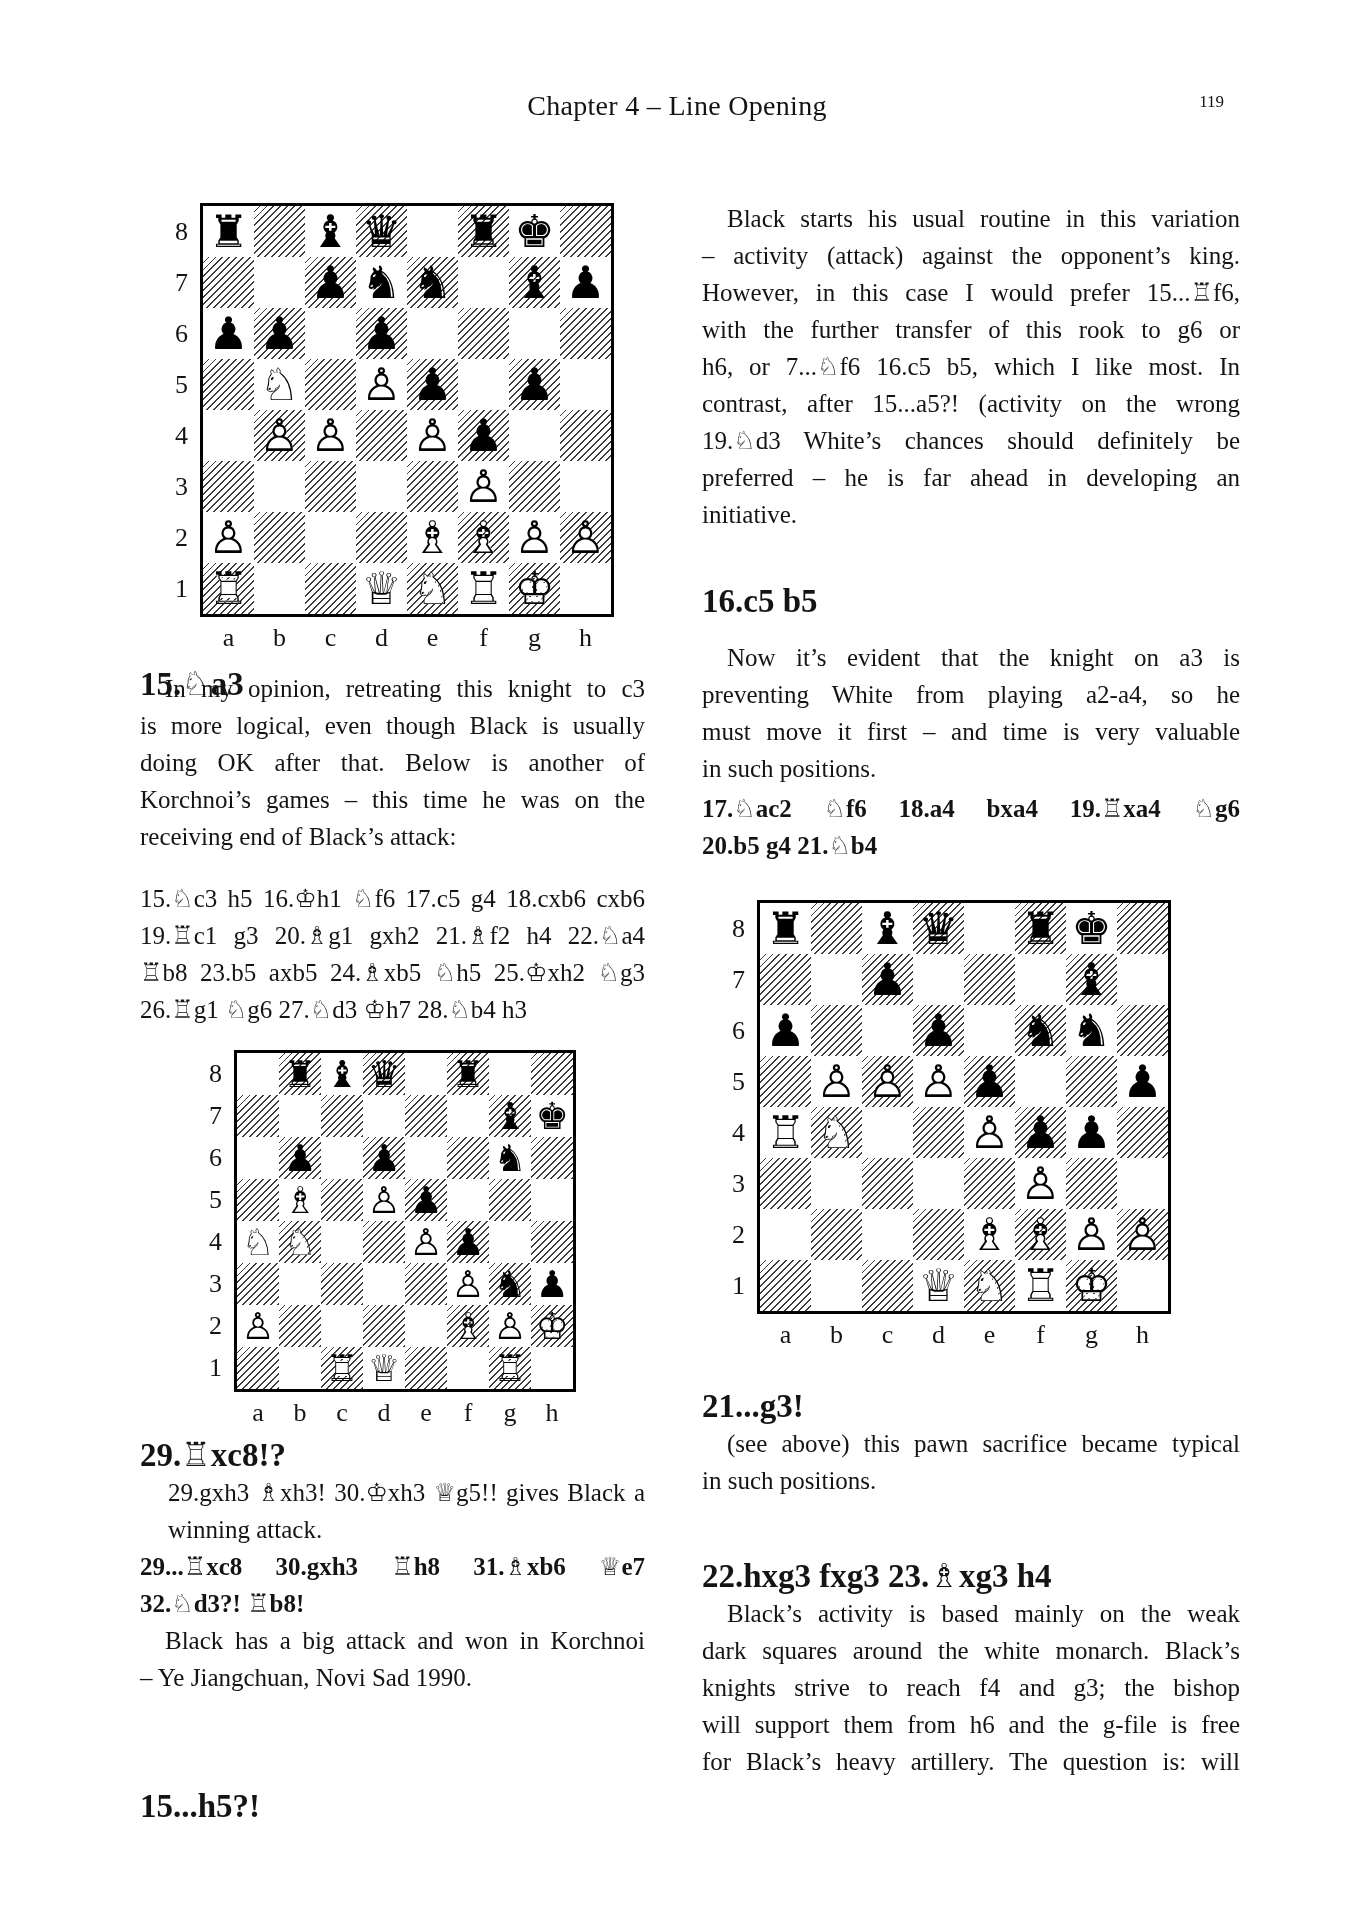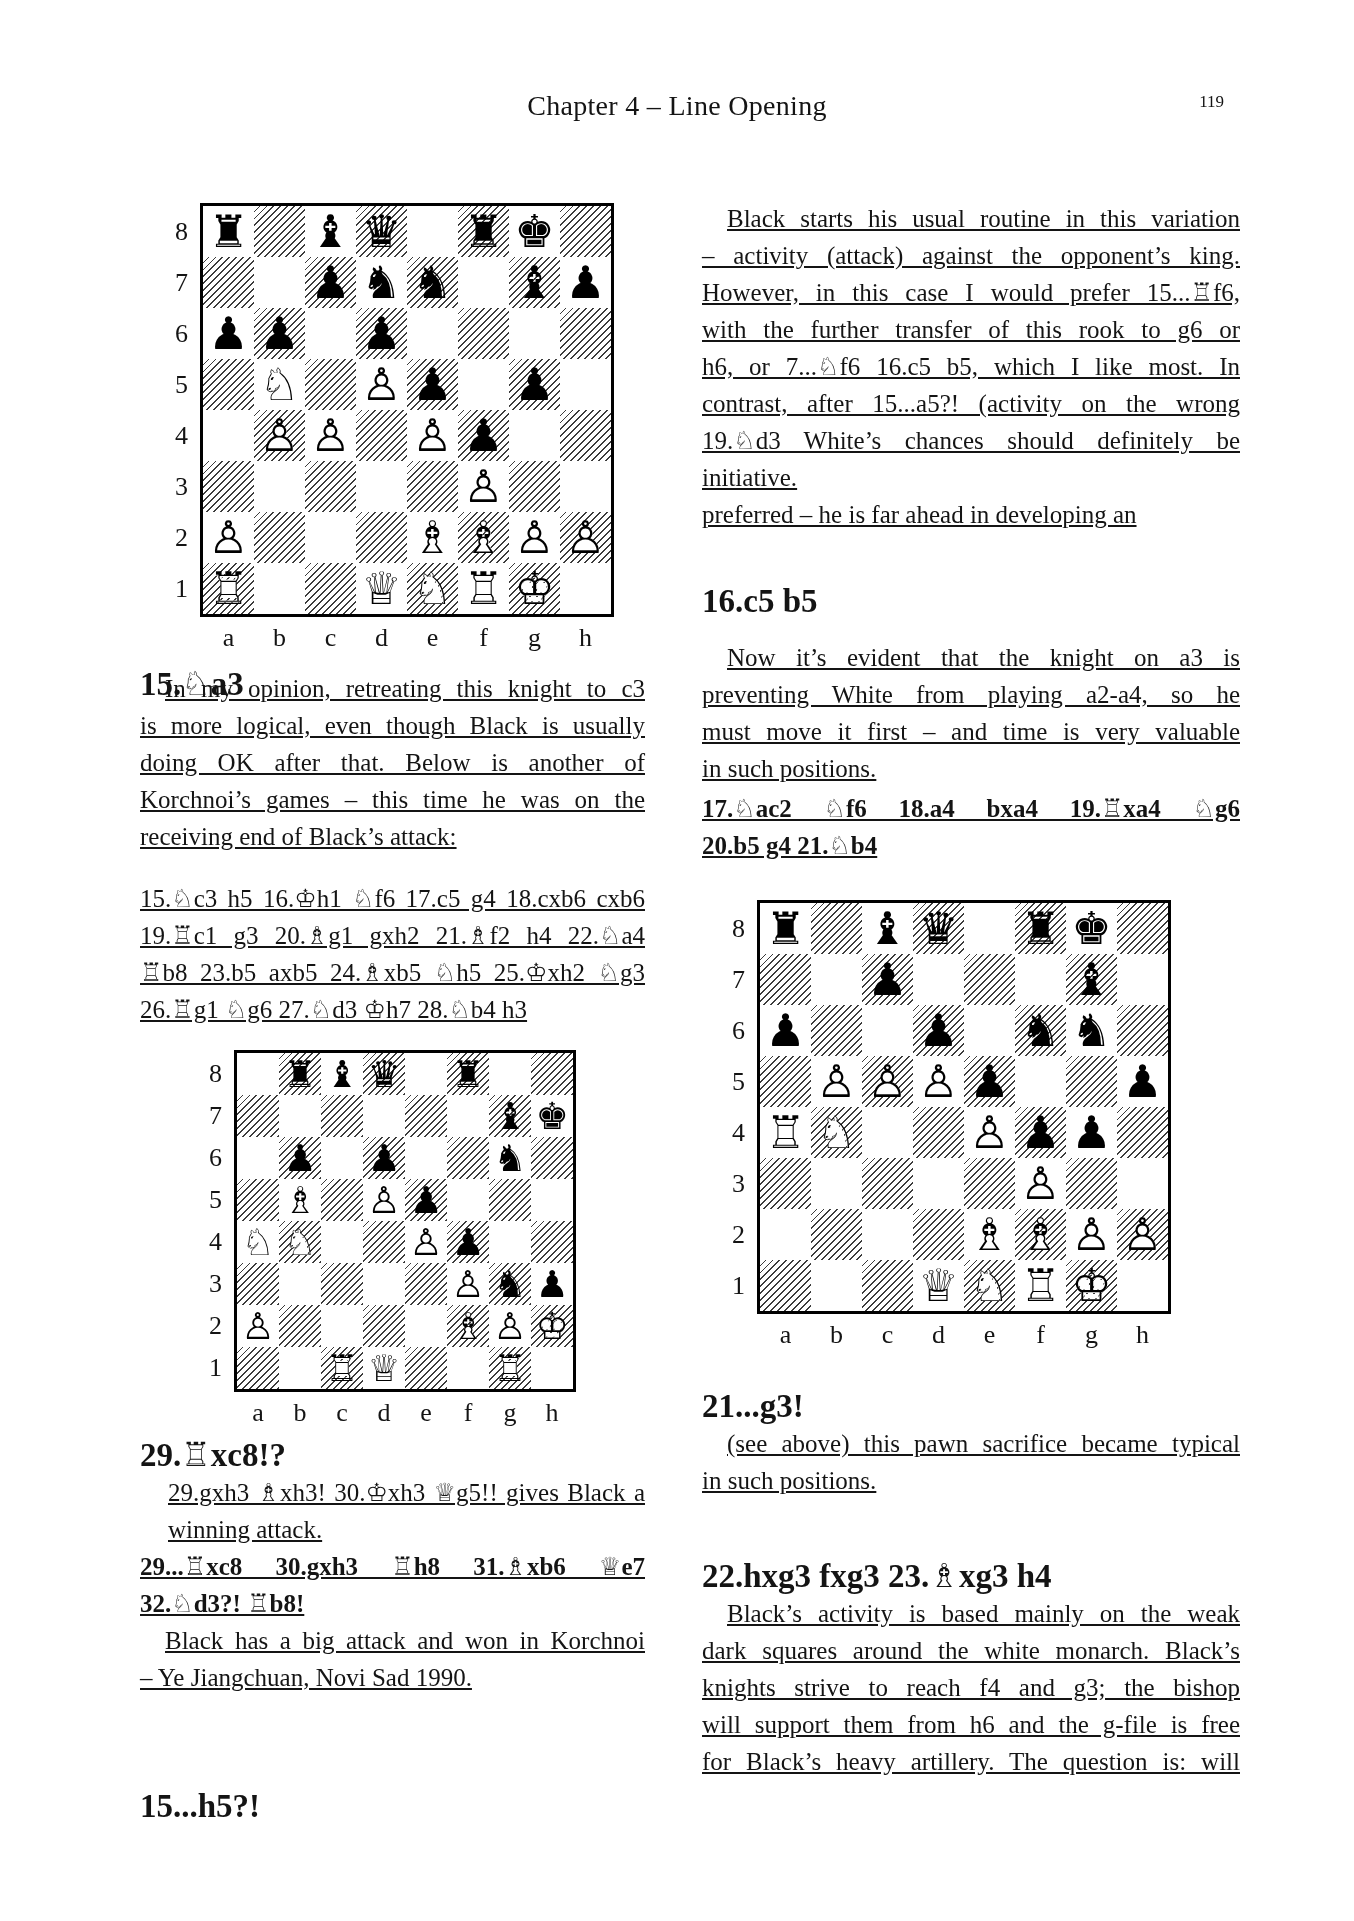--- a/index.html
+++ b/index.html
@@ -11,21 +11,21 @@
   }
   
   .chapter-title {
     position:absolute; top:90px; left:0; width:100%;
     text-align:center; font-size:28px; letter-spacing:.3px;
   }
   .page-number { position:absolute; top:92px; right:130px; font-size:17px; }
 
   
   .tblock { position:absolute; }
-  .line { line-height:37px; text-align:justify; text-align-last:justify; white-space:normal;text-decoration:underline; }
+  .line { line-height:37px; text-align:justify; text-align-last:justify; white-space:normal; }
   .tblock .line:last-child { text-align-last:left; }
   .tblock.cont .line:last-child { text-align-last:justify; }
   .tblock.indent .line:first-child { text-indent:25px; }
   h2.mh { position:absolute; margin:0; font-size:33px; font-weight:bold; line-height:37px; }
 
   
   #h-15na3      { left:140px; top:666px; }
   #para-left-1  { left:140px; top:670px; width:505px; }
   #moves-left   { left:140px; top:880px; width:505px; }
   #h-29rxc8     { left:140px; top:1437px; }
@@ -421,22 +421,22 @@
   <h2 class="mh" id="h-15h5">15...h5?!</h2>
 
   <div class="tblock indent" id="para-right-1">
       <div class="line">Black starts his usual routine in this variation</div>
       <div class="line">– activity (attack) against the opponent’s king.</div>
       <div class="line">However, in this case I would prefer 15...♖f6,</div>
       <div class="line">with the further transfer of this rook to g6 or</div>
       <div class="line">h6, or 7...♘f6 16.c5 b5, which I like most. In</div>
       <div class="line">contrast, after 15...a5?! (activity on the wrong</div>
       <div class="line">19.♘d3 White’s chances should definitely be</div>
+      <div class="line">preferred – he is far ahead in developing an</div>
       <div class="line">initiative.</div>
-      <div class="line">preferred – he is far ahead in developing an</div>
     </div>
   <h2 class="mh" id="h-16c5">16.c5 b5</h2>
   <div class="tblock indent" id="para-right-2">
       <div class="line">Now it’s evident that the knight on a3 is</div>
       <div class="line">preventing White from playing a2-a4, so he</div>
       <div class="line">must move it first – and time is very valuable</div>
       <div class="line">in such positions.</div>
     </div>
   <div class="tblock" id="h-17">
       <div class="line">17.♘ac2 ♘f6 18.a4 bxa4 19.♖xa4 ♘g6</div>

